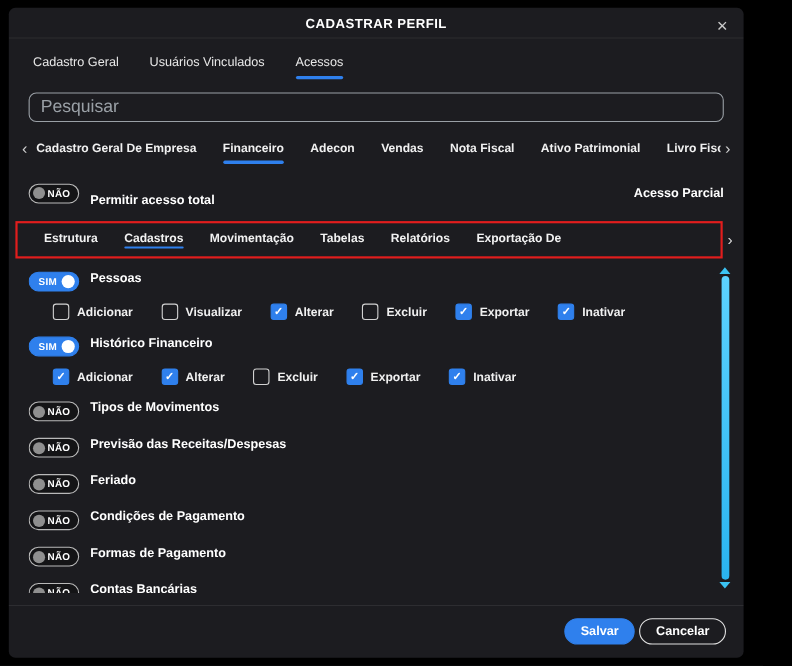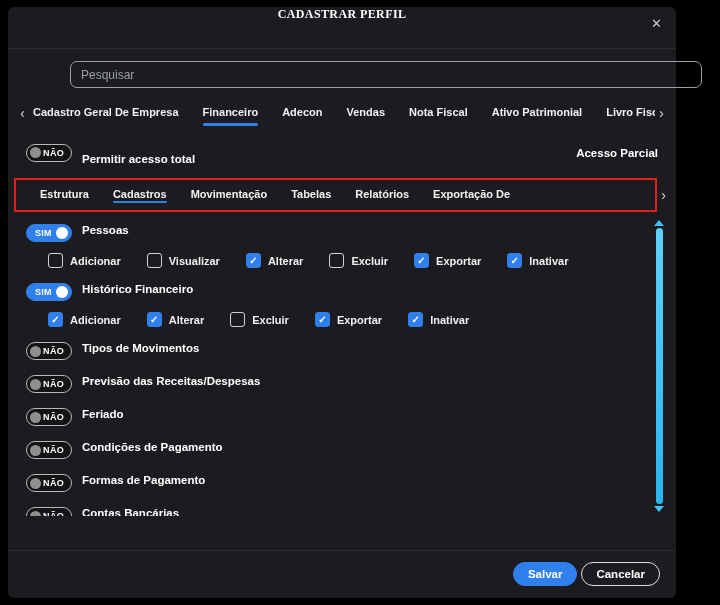--- a/index.html
+++ b/index.html
@@ -6,36 +6,36 @@
   html,body { width:720px; height:605px; background:#000; font-family:"Liberation Sans", sans-serif; overflow:hidden; }
   body { position:relative; }
 
   .modal {
     position:absolute; left:8px; top:7px; width:668px; height:591px;
     background:#1c1c20; border-radius:6px; color:#eee;
     display:flex; flex-direction:column;
   }
 
   
-  .modal-header { position:relative; height:42px; display:flex; justify-content:center;
-    border-bottom:1px solid rgba(255,255,255,0.07);font-family:Liberation Serif, serif; }
+  .modal-header { position:relative; height:28px; display:flex; align-items:center; justify-content:center;
+    border-bottom:1px solid rgba(255,255,255,0.07); }
   .modal-title { font-size:12px; font-weight:bold; color:#fff; letter-spacing:.4px; }
   .close { position:absolute; right:14px; top:10px; font-size:13px; color:#c9c9c9; cursor:pointer; line-height:1; }
 
   
   .tabs { display:flex; gap:28px; padding:16px 0 0 22px; }
   .tab { font-size:11.5px; color:#e8e8e8; padding-bottom:9px; position:relative; cursor:pointer; white-space:nowrap; }
   .tab.active::after { content:""; position:absolute; left:0; right:0; bottom:0; height:3px;
     background:var(--accent,#2f80ed); border-radius:2px; }
 
   
   .search-wrap { padding:12px 18px 0; }
   .search {
     width:100%; height:27px; background:transparent; border:1px solid #9aa0a6; border-radius:7px;
-    color:#84cc16; font-size:12px; padding:0 10px; outline:none; font-family:inherit;margin-left:44px;
+    color:#84cc16; font-size:16px; padding:0 10px; outline:none; font-family:inherit;
   }
   .search::placeholder { color:#9aa0a6; }
 
   
   .module-strip { display:flex; align-items:center; margin-top:16px; padding:0 8px; }
   .chev { color:#cfcfcf; font-size:15px; line-height:1; padding:0 4px 6px; cursor:pointer; flex:0 0 auto; }
   .module-tabs { display:flex; gap:24px; flex:1; overflow:hidden; white-space:nowrap; padding:2px 4px 0; }
   .mtab { font-size:11px; font-weight:bold; color:#f0f0f0; padding-bottom:8px; position:relative; cursor:pointer; flex:0 0 auto; }
   .mtab.active::after { content:""; position:absolute; left:0; right:0; bottom:0; height:3px;
     background:var(--accent,#2f80ed); border-radius:2px; }
@@ -97,20 +97,25 @@
 </head>
 <body>
 
 <div class="modal">
 
   <div class="modal-header">
     <div class="modal-title">CADASTRAR PERFIL</div>
     <span class="close">✕</span>
   </div>
 
+  <div class="tabs">
+    <div class="tab">Cadastro Geral</div>
+    <div class="tab">Usuários Vinculados</div>
+    <div class="tab active">Acessos</div>
+  </div>
 
   <div class="search-wrap">
     <input class="search" placeholder="Pesquisar" style="">
   </div>
 
   <div class="module-strip">
     <span class="chev">‹</span>
     <div class="module-tabs">
       <div class="mtab">Cadastro Geral De Empresa</div>
       <div class="mtab active">Financeiro</div>

